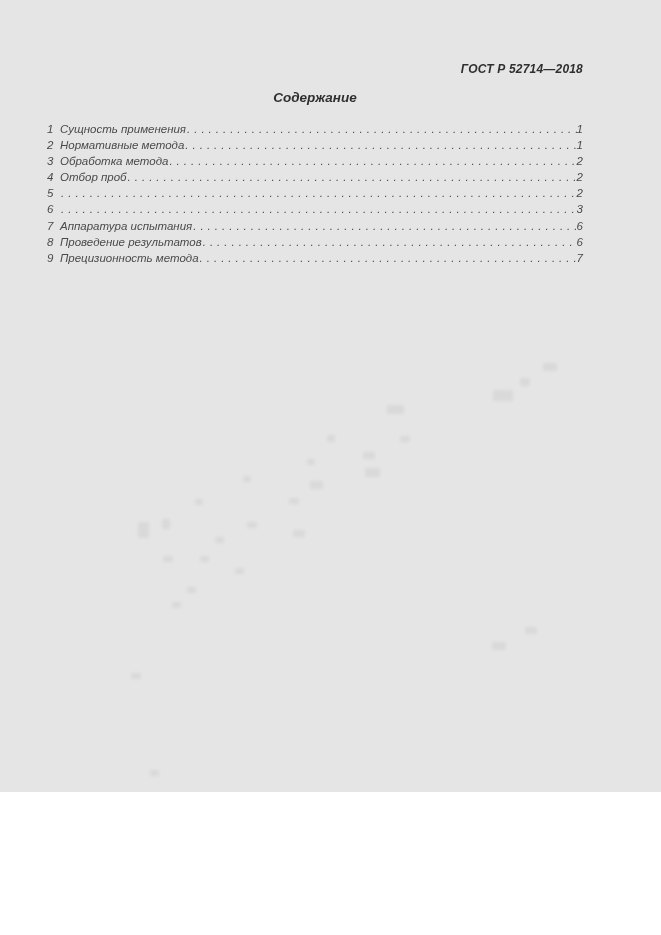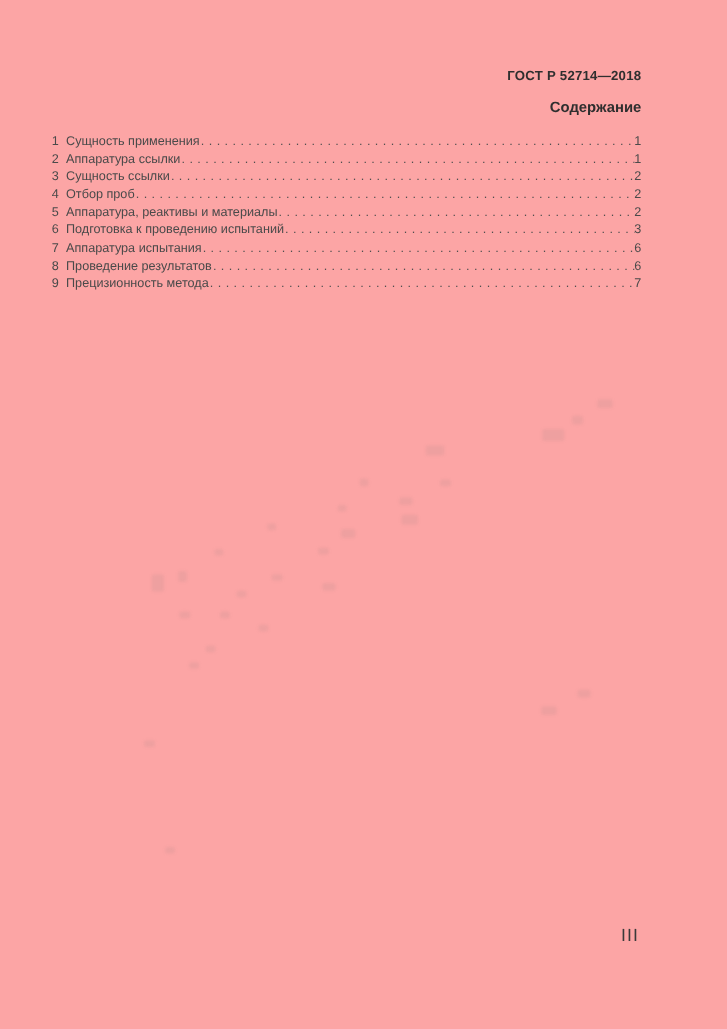--- a/index.html
+++ b/index.html
@@ -1,39 +1,40 @@
 <!DOCTYPE html>
 <html><head>
 <meta charset="utf-8">
 <style>
   html, body { margin: 0; padding: 0; background: #ffffff; }
   .page {
     position: relative;
     width: 661px;
-    height: 935px;
-    background: #fca5a5;
+    height: 792px;
+    background: #e5e5e5;
     font-family: "Liberation Sans", sans-serif;
     overflow: hidden;
+    font-style: italic;
   }
   .doc-header {
     position: absolute;
     top: 62px;
     right: 78px;
     font-size: 12px;
     font-weight: bold;
     color: #2f2f2f;
     letter-spacing: 0.2px;
     white-space: nowrap;
   }
   .doc-title {
     position: absolute;
     top: 90px;
     left: 47px;
     width: 536px;
-    text-align: right;
+    text-align: center;
     font-size: 13.5px;
     font-weight: bold;
     color: #2f2f2f;
   }
   .toc {
     position: absolute;
     top: 121px;
     left: 47px;
     width: 536px;
     font-size: 11.5px;
@@ -93,45 +94,43 @@
 
   <div class="toc">
     <div class="toc-row">
       <span class="toc-num">1</span>
       <span class="toc-title">Сущность применения</span>
       <span class="toc-leader"> . . . . . . . . . . . . . . . . . . . . . . . . . . . . . . . . . . . . . . . . . . . . . . . . . . . . . . . . . . . . . . . . . . . . . . . . . . . . . . . . . . . . . . . . . . . . . . . . . . . . . . . . . . . . . . . . . . . . . . . . . . . . . . . . . . </span>
       <span class="toc-page">1</span>
     </div>
     <div class="toc-row">
       <span class="toc-num">2</span>
-      <span class="toc-title">Аппаратура ссылки</span>
+      <span class="toc-title">Нормативные метода</span>
       <span class="toc-leader"> . . . . . . . . . . . . . . . . . . . . . . . . . . . . . . . . . . . . . . . . . . . . . . . . . . . . . . . . . . . . . . . . . . . . . . . . . . . . . . . . . . . . . . . . . . . . . . . . . . . . . . . . . . . . . . . . . . . . . . . . . . . . . . . . . . </span>
       <span class="toc-page">1</span>
     </div>
     <div class="toc-row">
       <span class="toc-num">3</span>
-      <span class="toc-title">Сущность ссылки</span>
+      <span class="toc-title">Обработка метода</span>
       <span class="toc-leader"> . . . . . . . . . . . . . . . . . . . . . . . . . . . . . . . . . . . . . . . . . . . . . . . . . . . . . . . . . . . . . . . . . . . . . . . . . . . . . . . . . . . . . . . . . . . . . . . . . . . . . . . . . . . . . . . . . . . . . . . . . . . . . . . . . . </span>
       <span class="toc-page">2</span>
     </div>
     <div class="toc-row">
       <span class="toc-num">4</span>
       <span class="toc-title">Отбор проб</span>
       <span class="toc-leader"> . . . . . . . . . . . . . . . . . . . . . . . . . . . . . . . . . . . . . . . . . . . . . . . . . . . . . . . . . . . . . . . . . . . . . . . . . . . . . . . . . . . . . . . . . . . . . . . . . . . . . . . . . . . . . . . . . . . . . . . . . . . . . . . . . . </span>
       <span class="toc-page">2</span>
     </div>
     <div class="toc-row">
       <span class="toc-num">5</span>
-      <span class="toc-title">Аппаратура, реактивы и материалы</span>
       <span class="toc-leader"> . . . . . . . . . . . . . . . . . . . . . . . . . . . . . . . . . . . . . . . . . . . . . . . . . . . . . . . . . . . . . . . . . . . . . . . . . . . . . . . . . . . . . . . . . . . . . . . . . . . . . . . . . . . . . . . . . . . . . . . . . . . . . . . . . . </span>
       <span class="toc-page">2</span>
     </div>
     <div class="toc-row">
       <span class="toc-num">6</span>
-      <span class="toc-title">Подготовка к проведению испытаний</span>
       <span class="toc-leader"> . . . . . . . . . . . . . . . . . . . . . . . . . . . . . . . . . . . . . . . . . . . . . . . . . . . . . . . . . . . . . . . . . . . . . . . . . . . . . . . . . . . . . . . . . . . . . . . . . . . . . . . . . . . . . . . . . . . . . . . . . . . . . . . . . . </span>
       <span class="toc-page">3</span>
     </div>
     <div class="toc-row">
       <span class="toc-num">7</span>
       <span class="toc-title">Аппаратура испытания</span>
       <span class="toc-leader"> . . . . . . . . . . . . . . . . . . . . . . . . . . . . . . . . . . . . . . . . . . . . . . . . . . . . . . . . . . . . . . . . . . . . . . . . . . . . . . . . . . . . . . . . . . . . . . . . . . . . . . . . . . . . . . . . . . . . . . . . . . . . . . . . . . </span>
       <span class="toc-page">6</span>
     </div>
     <div class="toc-row">

